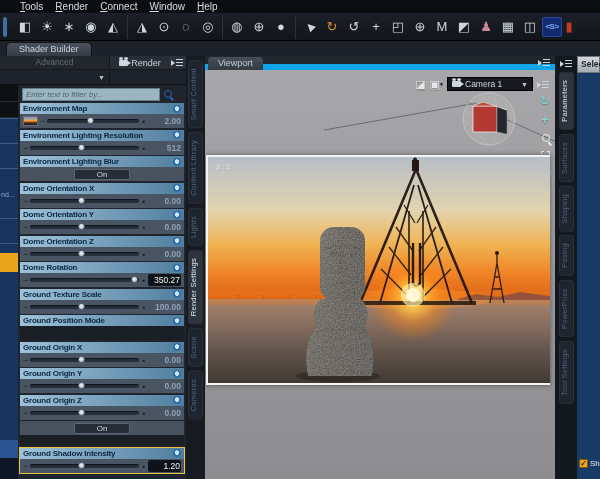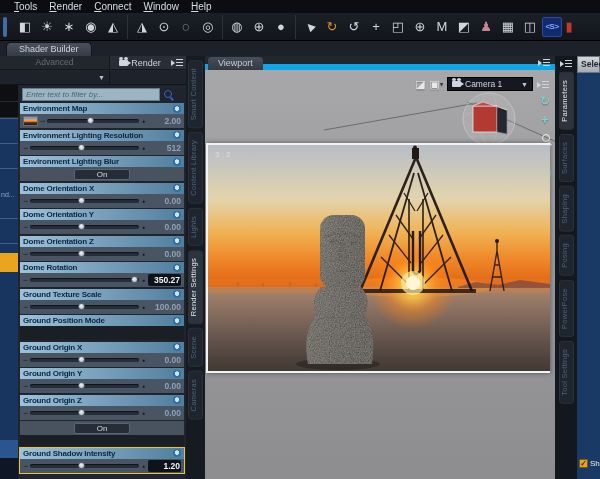--- a/index.html
+++ b/index.html
@@ -1,20 +1,20 @@
 <!DOCTYPE html>
 <html><head>
 <meta charset="utf-8">
 <style>
   * { margin:0; padding:0; box-sizing:border-box; }
   html,body { width:600px; height:479px; overflow:hidden; }
   body { position:relative; background:#14171d; font-family:"Liberation Sans",sans-serif; cursor:default; }
 
   
-  #menubar { position:absolute; left:0; top:0; width:600px; height:13px; background:#0b0d11; display:flex; align-items:center; padding-left:10px; }
+  #menubar { position:absolute; left:0; top:0; width:600px; height:13px; background:#0b0d11; display:flex; align-items:center; padding-left:16px; }
   .menu-item { display:inline-block; font-size:10px; line-height:12px; color:#d9dde3; padding:0 8px 0 4px; }
   .menu-item::first-letter { text-decoration:underline; }
 
   
   #toolbar { position:absolute; left:0; top:13px; width:600px; height:28px; background:linear-gradient(#1b1f27,#12151b); border-bottom:1px solid #000; display:flex; align-items:center; padding-left:2px; }
   #toolbar-grip { width:4px; height:20px; background:#3f6ea6; border-radius:2px; margin:0 4px 0 1px; }
   .tb-group { display:flex; align-items:center; border-right:1px solid #2c323c; padding:0 3px; height:24px; }
   .tb-group:last-child { border-right:none; }
   .tb-icon { display:inline-block; width:20px; height:20px; line-height:20px; text-align:center; font-size:13px; color:#cfd6de; margin:0 1px; border-radius:2px; }
   .tb-icon.rot-nw { transform:rotate(-135deg); }
@@ -69,21 +69,21 @@
   .pctrl { height:14px; display:flex; align-items:center; padding:0 3px; }
   .pctrl.slider { background:#4a5564; }
   .pctrl.toggle { background:#49525f; justify-content:center; }
   .pctrl.select { background:#272d37; }
   .pthumb { width:15px; height:10px; flex:none; margin-right:2px; border:1px solid #6a6a6a; background:linear-gradient(#8a98b0 0 18%,#f0b050 40%,#e86818 58%,#3a2e28 72%,#241d18); }
   .pminus { font-size:9px; color:#171c24; line-height:10px; margin-right:2px; }
   .ptrack { position:relative; flex:1; height:4px; background:#262e3a; border-radius:2px; box-shadow:inset 0 1px 1px rgba(0,0,0,.6); }
   .phandle { position:absolute; top:-2px; width:7px; height:7px; margin-left:-3px; border-radius:50%; background:radial-gradient(circle at 40% 35%,#eef2f5,#aab4be); border:1px solid #5c646e; }
   .pdot { font-size:5px; color:#10151c; margin:0 3px; }
   .pval { width:33px; text-align:right; font-size:8.5px; color:#8fa2b8; white-space:nowrap;font-weight:bold; }
-  .pval.emph { color:#f2f4f6; font-weight:bold; background:#0e1319; border-radius:2px; padding:1px 1px; }
+  .pval.emph { color:#f2f4f6; font-weight:normal; background:#0e1319; border-radius:2px; padding:1px 1px; }
   .ptoggle { width:56px; height:11px; background:#272d37; border:1px solid #5a6472; border-radius:2px; color:#d3dae2; font-size:8px; line-height:10px; text-align:center; }
   .pselval { flex:1; font-size:8px; color:#cfd6de; padding-left:2px; }
   .pselarr { font-size:7px; color:#b8c0ca; padding-right:2px; }
 
   
   .vstrip { position:absolute; top:56px; height:423px; background:#161a21; display:flex; flex-direction:column; align-items:center; }
   #mid-tabs { left:186px; width:19px; }
   #right-tabs { left:555px; width:22px; background:#13171e; }
   .vtab { writing-mode:vertical-rl; transform:rotate(180deg); display:block; width:15px; padding:7px 0; margin-top:4px; background:#1f252e; border:1px solid #2a313b; border-radius:3px; font-size:7.5px; color:#4e617c; text-align:center; letter-spacing:0.3px; white-space:nowrap; }
   .vtab.active { background:#2d343e; color:#e1e7ec; }
@@ -108,21 +108,21 @@
 
   #gizmo { position:absolute; left:256px; top:20px; }
 
   #vp-tools { position:absolute; right:3px; top:25px; display:flex; flex-direction:column; align-items:center; gap:7px; }
   .vt { color:#7fd8d8; font-size:12px; line-height:12px; text-shadow:0 1px 1px rgba(0,0,0,.35); }
   .vt.white { color:#eee; }
   .framebox { width:9px; height:9px; border:1px dashed #e8e8e8; }
   .homebtn { width:12px; height:12px; border:1.5px solid #7fd8d8; border-radius:50%; color:#7fd8d8; font-size:8px; line-height:10px; text-align:center; }
   #vp-camicon { position:absolute; right:28px; top:130px; opacity:.8; }
 
-  #render-frame { position:absolute; left:1px; top:73px; width:344px; height:230px; border:2px solid #f4f4f4; box-shadow:0 0 5px rgba(0,0,0,.45); background:#000; }
+  #render-frame { position:absolute; left:1px; top:85px; width:344px; height:230px; border:2px solid #f4f4f4; box-shadow:0 0 5px rgba(0,0,0,.45); background:#000; }
 
   
   #right-edge { position:absolute; left:577px; top:56px; width:23px; height:423px; background:#1a3a66; overflow:hidden; }
   #re-header { position:absolute; left:0; top:0; width:23px; height:17px; background:linear-gradient(#d4d8dd,#a6acb4); border:1px solid #6e747c; font-size:8.5px; font-weight:bold; color:#23272e; line-height:15px; padding-left:3px; white-space:nowrap; }
   #re-check { position:absolute; left:2px; bottom:11px; display:flex; align-items:center; gap:2px; }
   #re-checkbox { width:9px; height:9px; background:#eaa41e; border:1px solid #7a5a10; border-radius:1px; font-size:8px; line-height:8px; color:#3a2a08; text-align:center; font-weight:bold; }
   #re-check .lbl { font-size:8px; color:#e8eef4; white-space:nowrap; }
 </style>
 </head>
 <body>

